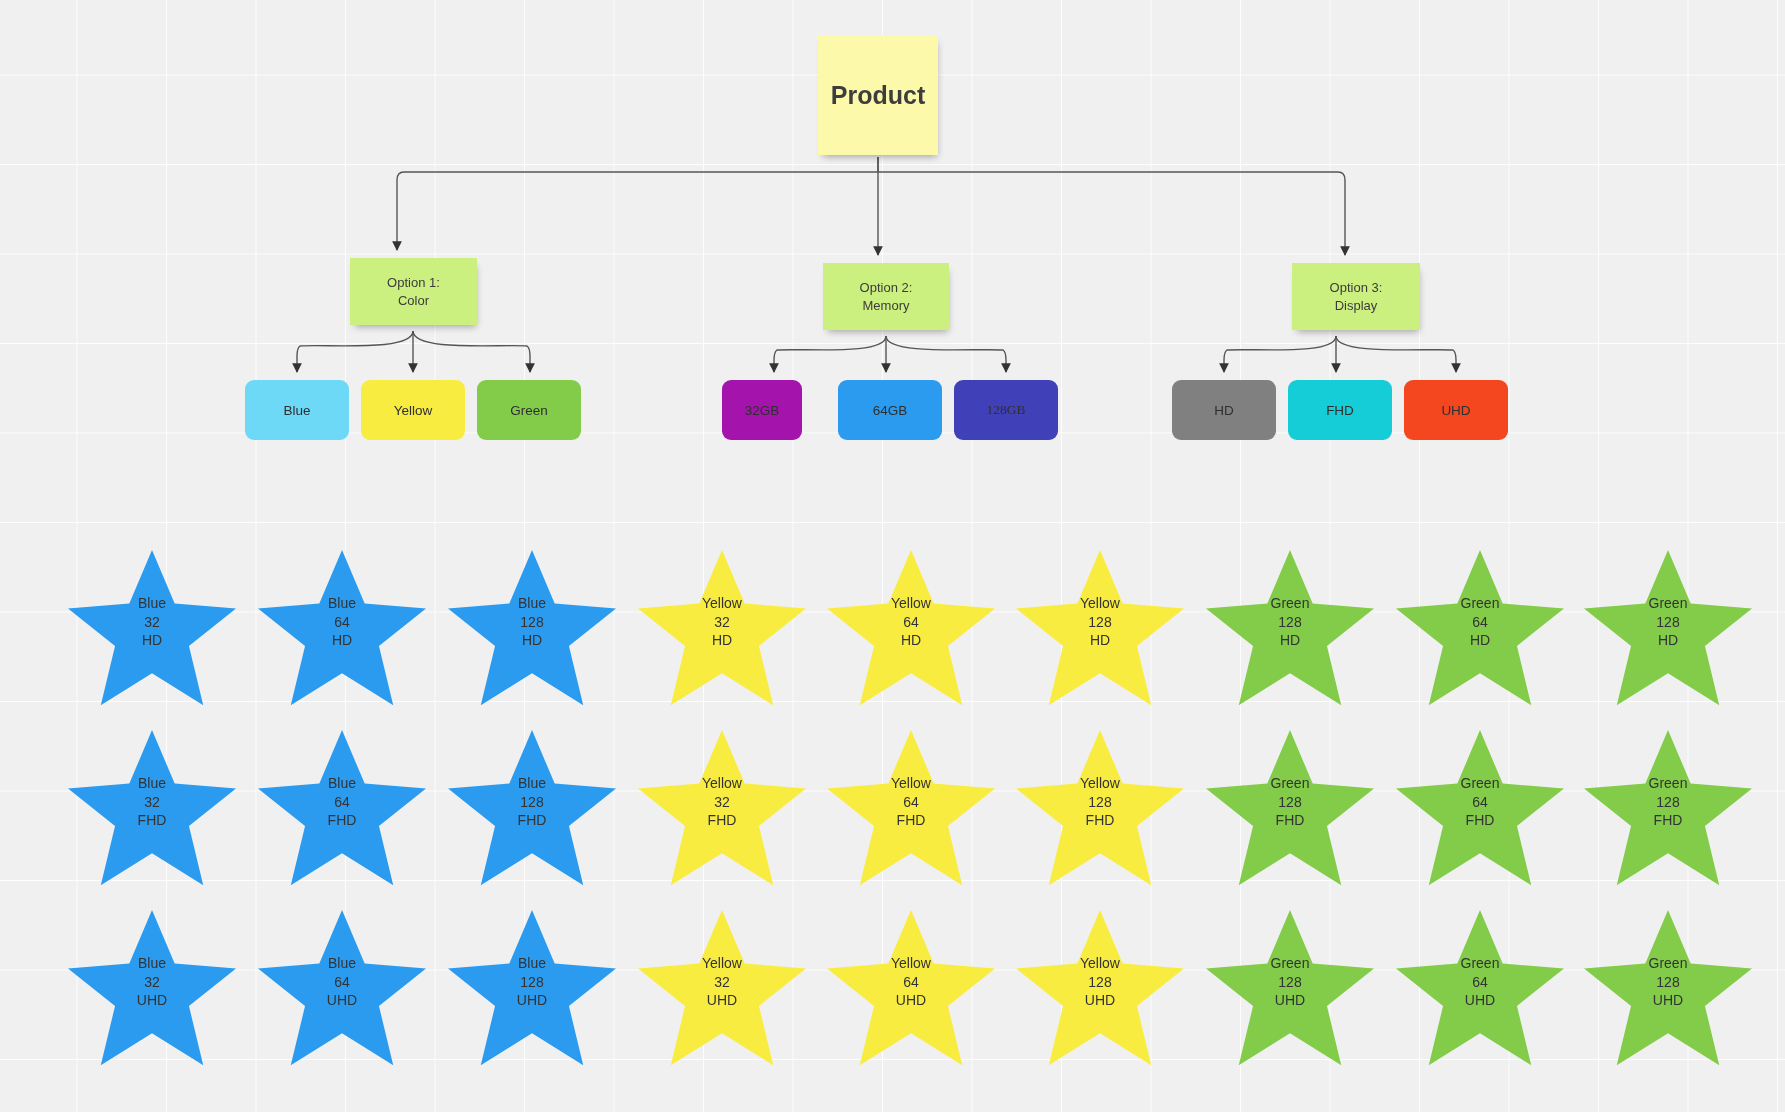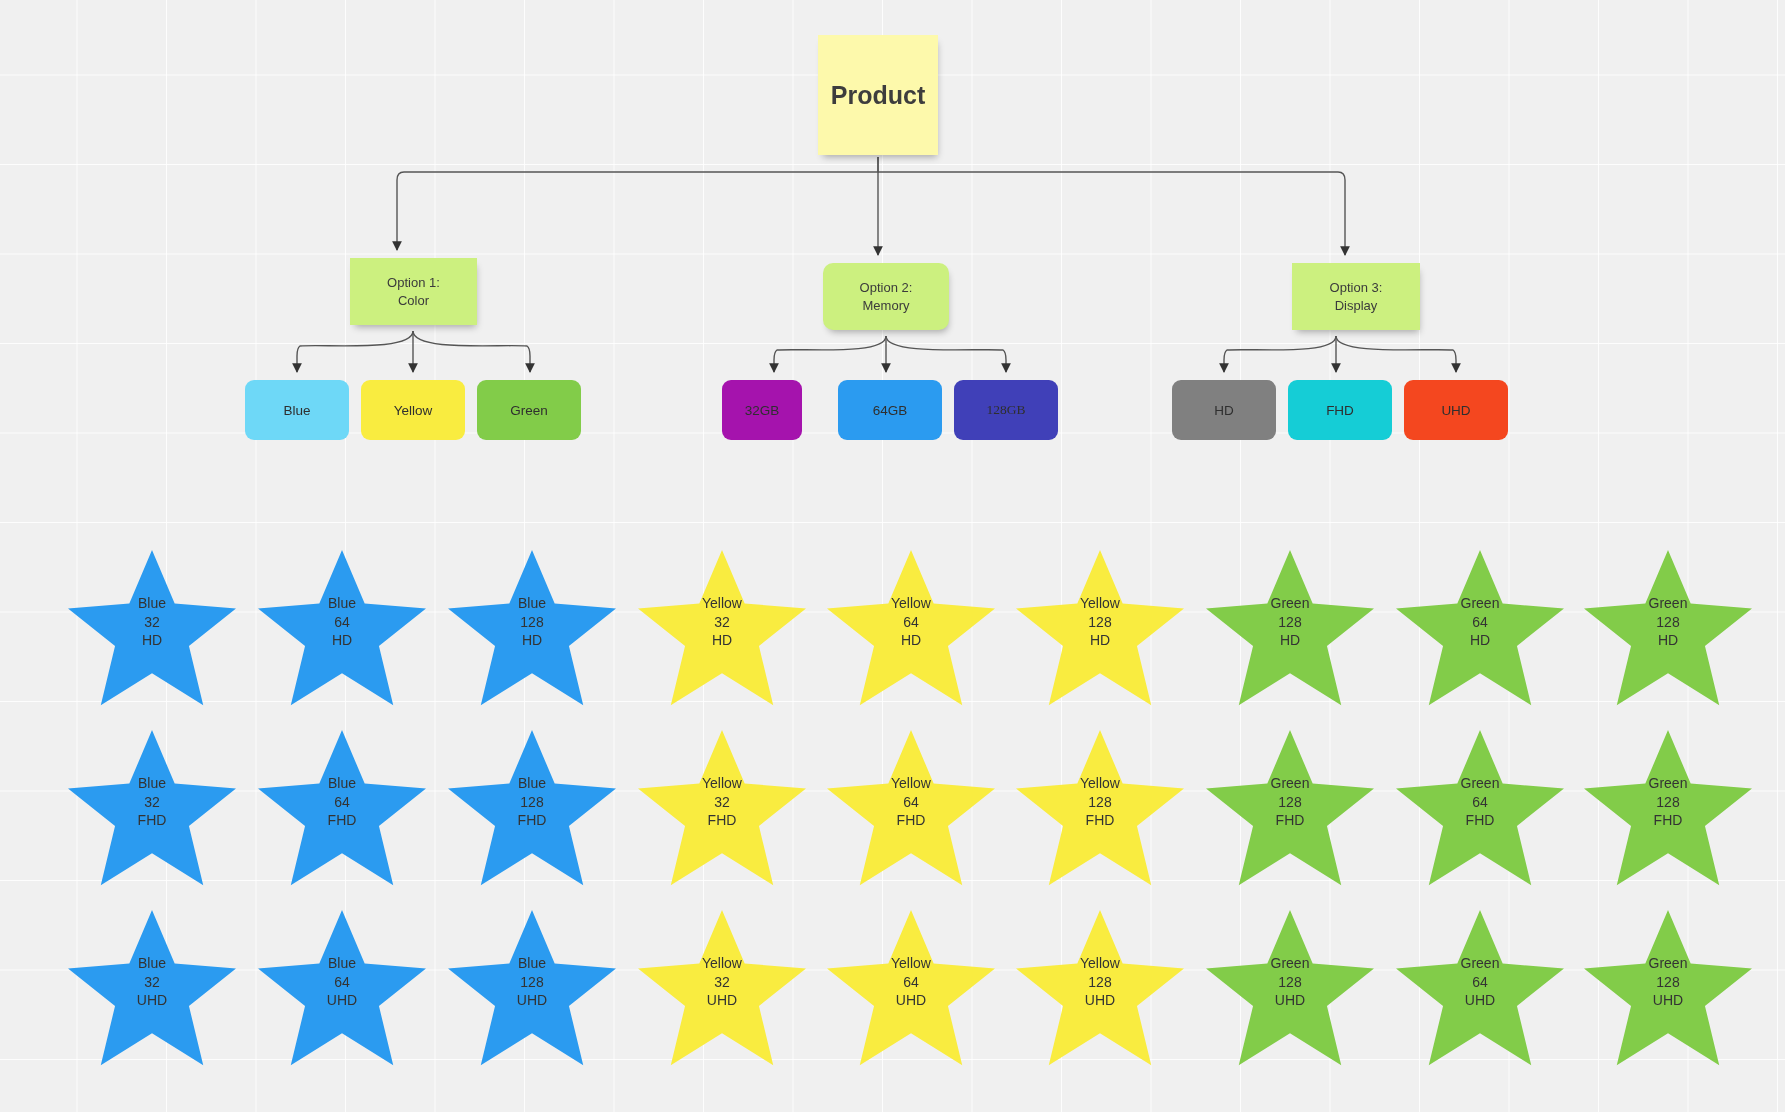--- a/index.html
+++ b/index.html
@@ -114,21 +114,21 @@
       <path d="M 1336 336 C 1336 356 1252 348 1227 350 Q 1224 352 1224 360 L 1224 372"></path>
       <path d="M 1336 336 L 1336 372"></path>
       <path d="M 1336 336 C 1336 356 1428 348 1453 350 Q 1456 352 1456 360 L 1456 372"></path>
     </g>
   </svg>
 
   <div class="node sticky" style="left:818px; top:35px; width:120px; height:120px;font-weight:bold;">Product</div>
 
   <div class="node option" style="left:350px; top:258px; width:127px; height:67px;">Option 1:
 Color</div>
-  <div class="node option" style="left:823px; top:263px; width:126px; height:67px;border-radius:10px;">Option 2:
+  <div class="node option" style="left:823px; top:263px; width:126px; height:67px;">Option 2:
 Memory</div>
   <div class="node option" style="left:1272px; top:263px; width:128px; height:67px;margin-left:20px;">Option 3:
 Display</div>
 
   <div class="node chip" style="left:245px; top:380px; width:104px; height:60px; background:#6ed8f7;">Blue</div>
   <div class="node chip" style="left:361px; top:380px; width:104px; height:60px; background:#f9ec40;">Yellow</div>
   <div class="node chip" style="left:477px; top:380px; width:104px; height:60px; background:#82cc49;">Green</div>
   <div class="node chip" style="left:722px; top:380px; width:80px; height:60px; background:#a513ad;">32GB</div>
   <div class="node chip" style="left:838px; top:380px; width:104px; height:60px; background:#2b9bf0;">64GB</div>
   <div class="node chip" style="left:954px; top:380px; width:104px; height:60px; background:#4040b8;font-family:Liberation Serif, serif;">128GB</div>

